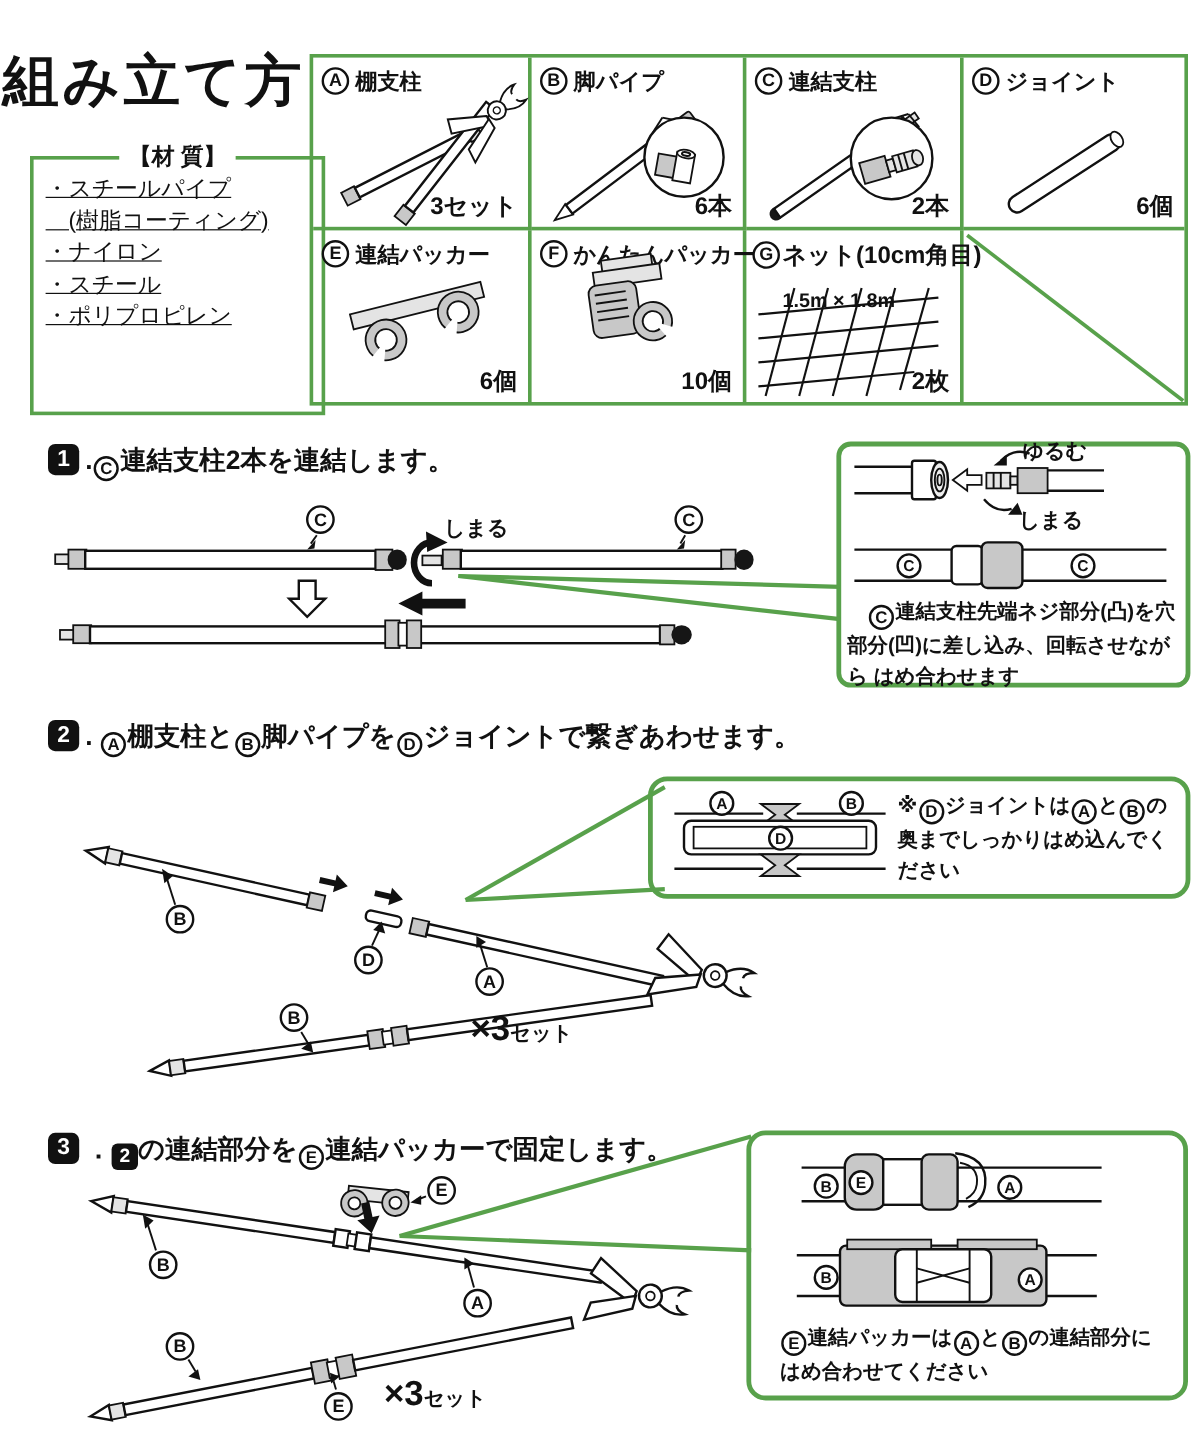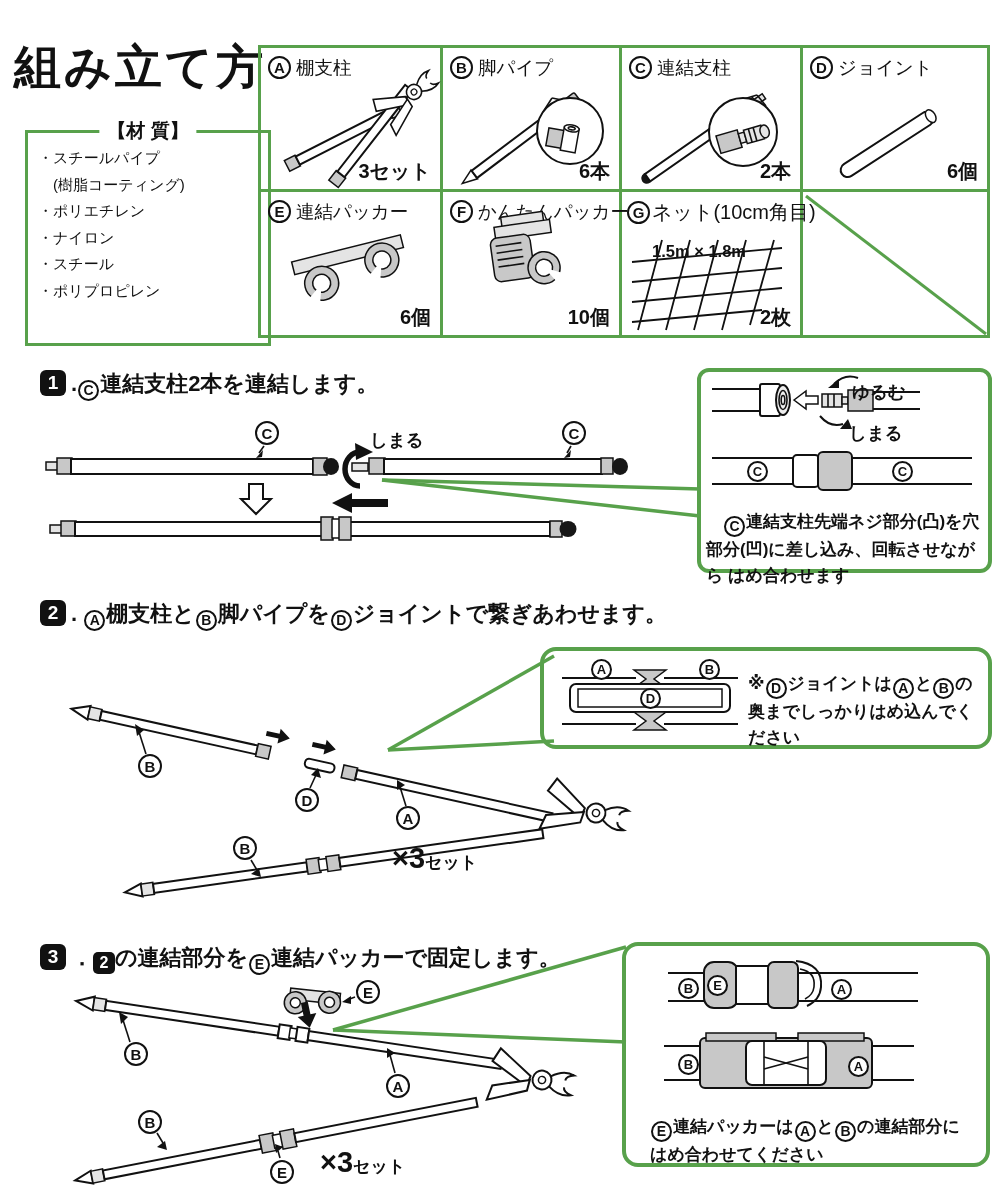--- a/index.html
+++ b/index.html
@@ -2,45 +2,45 @@
 <html><head>
 <meta charset="utf-8">
 <style>
   :root{ --g:#58a14b; }
   html,body{margin:0;padding:0;}
   body{
     width:1000px;height:1200px;position:relative;background:#fff;
     font-family:"Liberation Sans","DejaVu Sans",sans-serif;color:#111;overflow:hidden;
   }
   .abs{position:absolute;}
-  .title{left:14px;top:36px;font-size:47px;font-weight:bold;letter-spacing:3px;white-space:nowrap;}
+  .title{left:2px;top:36px;font-size:47px;font-weight:bold;letter-spacing:3px;white-space:nowrap;}
   .mat-box{left:25px;top:130px;width:224px;height:198px;border:3px solid var(--g);padding:12px 6px 0 10px;box-sizing:content-box;}
   .mat-head{position:absolute;top:-15px;left:50%;transform:translateX(-50%);background:#fff;padding:0 8px;font-size:19px;font-weight:bold;white-space:nowrap;}
-  .mat-item{font-size:15px;line-height:26.5px;white-space:nowrap;}
+  .mat-item{font-size:19px;line-height:26.5px;white-space:nowrap;text-decoration:underline;}
   .parts-table{left:258px;top:45px;border:3px solid var(--g);display:grid;grid-template-columns:182px 179px 181px 184px;grid-template-rows:144px 143px;background:transparent;}
   .pcell{position:relative;border-right:3px solid var(--g);border-bottom:3px solid var(--g);}
   .pcell.lastcol{border-right:none;}
   .pcell.lastrow{border-bottom:none;}
   .cell-head{display:flex;align-items:center;gap:5px;padding:7px 0 0 7px;}
-  .pname{font-size:18.5px;font-weight:normal;white-space:nowrap;}
+  .pname{font-size:18.5px;font-weight:bold;white-space:nowrap;}
   .pname-sm{font-size:20px;}
   .psize{font-size:16.5px;font-weight:bold;padding-left:30px;white-space:nowrap;margin-top:16px;}
   .qty{position:absolute;right:9px;bottom:4px;font-size:20px;font-weight:bold;white-space:nowrap;}
   .circ{display:inline-flex;align-items:center;justify-content:center;border:2px solid #111;border-radius:50%;
         background:#fff;font-weight:bold;box-sizing:border-box;width:23px;height:23px;font-size:15px;flex:none;}
   .circ-abs{position:absolute;width:24px;height:24px;font-size:15px;z-index:4;}
   .circ-sm{width:21px;height:21px;font-size:13px;}
   .circ-inline{width:21px;height:21px;font-size:14px;vertical-align:-4px;margin:0 1px;display:inline-flex;}
   .badge{display:inline-flex;align-items:center;justify-content:center;background:#111;color:#fff;border-radius:6px;
          font-weight:bold;width:26px;height:26px;font-size:19px;flex:none;}
   .badge-inline{width:22px;height:22px;font-size:16px;border-radius:5px;vertical-align:-3px;display:inline-flex;}
   .step{position:absolute;display:flex;align-items:flex-start;gap:5px;font-size:22px;font-weight:bold;white-space:nowrap;z-index:4;}
   .step .stext{line-height:27px;}
   .cbox{position:absolute;background:#fff;border:4px solid var(--g);border-radius:12px;z-index:1;}
-  .note{position:absolute;z-index:4;font-size:17px;font-weight:bold;line-height:1.5;margin-top:12px;}
+  .note{position:absolute;z-index:4;font-size:17px;font-weight:bold;line-height:1.5;}
   .jtext{position:absolute;z-index:4;font-size:17.5px;white-space:nowrap;}
   .x3{position:absolute;z-index:4;font-weight:bold;font-size:29px;white-space:nowrap;}
   .x3 .unit{font-size:17px;font-weight:bold;margin-top:16px;}
   #art{position:absolute;left:0;top:0;z-index:2;pointer-events:none;}
   #art .s2{stroke:#111;stroke-width:2;fill:#fff;}
   #art .s15{stroke:#111;stroke-width:1.5;fill:#fff;}
   #art .gray{fill:#c8c8c8;stroke:#111;stroke-width:1.5;}
   #art .lgray{fill:#e4e4e4;stroke:#111;stroke-width:1.5;}
   #art .dark{fill:#161616;stroke:none;}
   #art .ln{stroke:#111;stroke-width:2;fill:none;}
@@ -51,21 +51,20 @@
 </style>
 </head>
 <body>
 
 <div class="abs title">組み立て方</div>
 
 <div class="abs mat-box">
   <div class="mat-head">【材 質】</div>
   <div class="mat-item">・スチールパイプ</div>
   <div class="mat-item">　(樹脂コーティング)</div>
-  <div class="mat-item">・ポリエチレン</div>
   <div class="mat-item">・ナイロン</div>
   <div class="mat-item">・スチール</div>
   <div class="mat-item">・ポリプロピレン</div>
 </div>
 
 <div class="abs parts-table">
   <div class="pcell">
     <div class="cell-head">
         <span class="circ">A</span>
         <span class="pname">棚支柱</span>
@@ -441,21 +440,21 @@
     <span class="stext">. <span class="circ circ-inline">A</span>棚支柱と<span class="circ circ-inline">B</span>脚パイプを<span class="circ circ-inline">D</span>ジョイントで繋ぎあわせます。</span>
 </div>
 <div class="step" style="left:40px;top:944px;">
   <span class="badge">3</span>
     <span class="stext">．<span class="badge badge-inline">2</span>の連結部分を<span class="circ circ-inline">E</span>連結パッカーで固定します。</span>
 </div>
 
 <span class="circ circ-abs" style="left:255px;top:421px;">C</span>
 <span class="circ circ-abs" style="left:562px;top:421px;">C</span>
 <span class="jtext" style="left:370px;top:428px;font-weight:bold;">しまる</span>
-<span class="jtext" style="left:852px;top:380px;font-weight:bold;">ゆるむ</span>
+<span class="jtext" style="left:852px;top:364px;font-weight:bold;">ゆるむ</span>
 <span class="jtext" style="left:849px;top:421px;font-weight:bold;">しまる</span>
 <span class="circ circ-abs circ-sm" style="left:747px;top:461px;">C</span>
 <span class="circ circ-abs circ-sm" style="left:892px;top:461px;">C</span>
 <div class="note" style="left:706px;top:497px;width:280px;">　<span class="circ circ-inline">C</span>連結支柱先端ネジ部分(凸)を穴部分(凹)に差し込み、回転させながら はめ合わせます</div>
 
 <span class="circ circ-abs" style="left:138px;top:754px;">B</span>
 <span class="circ circ-abs" style="left:295px;top:788px;">D</span>
 <span class="circ circ-abs" style="left:396px;top:806px;">A</span>
 <span class="circ circ-abs" style="left:233px;top:836px;">B</span>
 <div class="x3" style="left:392px;top:842px;"><span>×3</span><span class="unit">セット</span></div>

